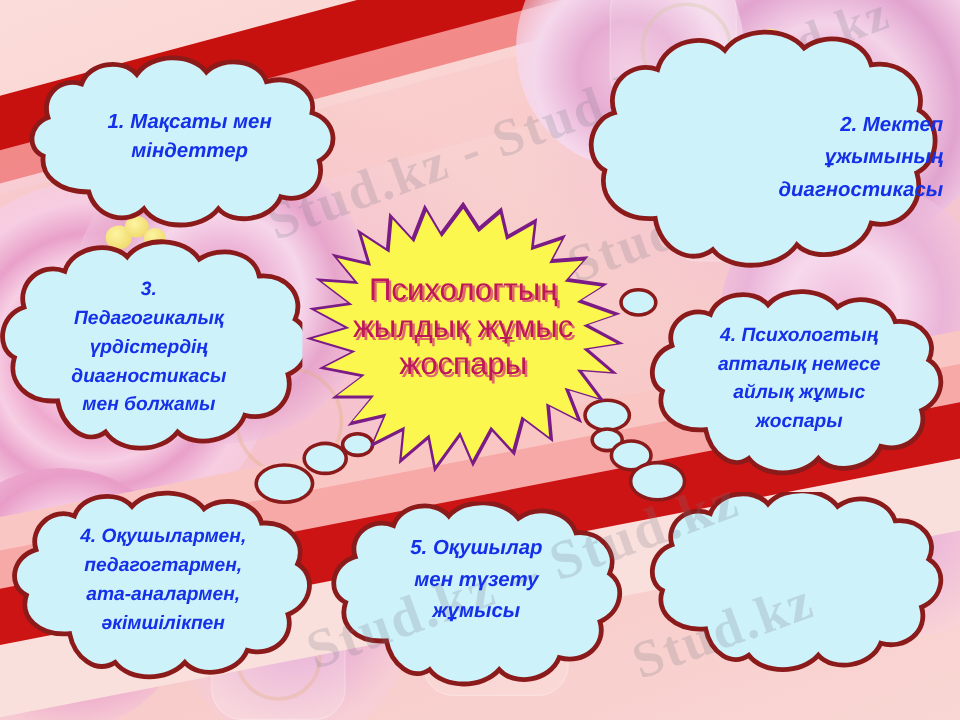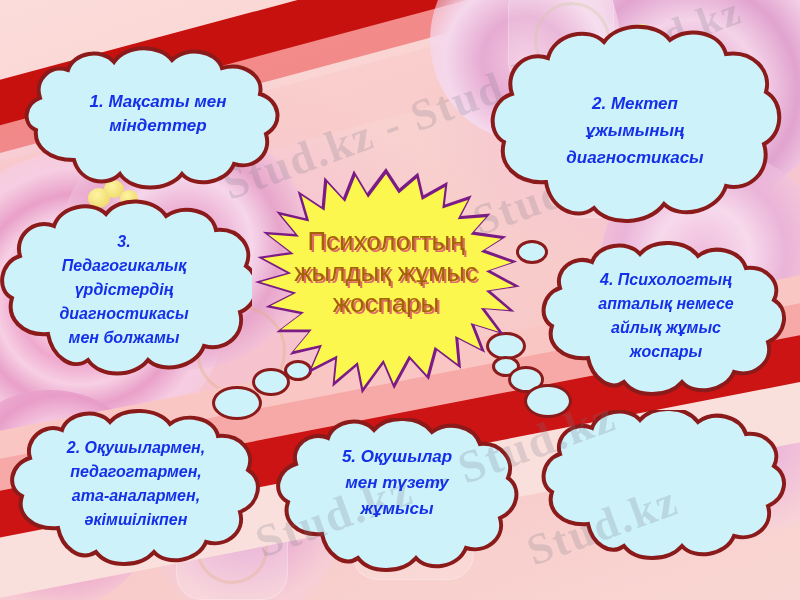--- a/index.html
+++ b/index.html
@@ -93,33 +93,33 @@
   #burst .core{position:absolute;left:6px;top:6px;right:6px;bottom:6px;background:#fcf74e;
     clip-path:polygon(
       50% 0%, 55% 9%, 62% 2%, 64% 12%, 73% 6%, 72% 16%, 82% 12%, 78% 21%,
       89% 20%, 83% 28%, 95% 30%, 87% 36%, 99% 41%, 89% 45%, 100% 52%, 89% 54%,
       98% 63%, 87% 62%, 94% 73%, 83% 69%, 87% 81%, 77% 75%, 78% 88%, 69% 80%,
       66% 93%, 59% 84%, 53% 97%, 49% 86%, 41% 99%, 39% 87%, 30% 96%, 31% 84%,
       21% 90%, 25% 79%, 14% 82%, 21% 72%, 9% 72%, 18% 64%, 5% 61%, 15% 55%,
       1% 50%, 13% 46%, 2% 39%, 14% 37%, 4% 28%, 16% 29%, 9% 19%, 20% 22%,
       17% 10%, 26% 17%, 27% 4%, 34% 13%, 38% 1%, 43% 11%)}
   #burst .btext{position:absolute;left:10px;top:58px;width:248px;text-align:center;
-    font-size:26px;line-height:31px;color:#a16207;
+    font-size:26px;line-height:31px;color:#be185d;
     text-shadow:2px 2px 0 #e06a6a;white-space:pre-line;}
 
   
   .cloud{position:absolute;}
   .cloud svg{position:absolute;left:0;top:0;width:100%;height:100%;display:block;}
   .cloud .ctext{position:absolute;left:0;right:0;text-align:center;color:#1430e8;
     font-weight:700;font-style:italic;white-space:pre-line;z-index:2;}
 
   .c1{left:18px;top:42px;width:280px;height:160px;}
   .c1 .ctext{top:48px;font-size:17px;line-height:24px;}
   .c2{left:484px;top:22px;width:302px;height:218px;}
-  .c2 .ctext{top:68px;font-size:17px;line-height:27px;}
+  .c2 .ctext{top:68px;font-size:17px;line-height:27px;text-align:right;}
   .c3{left:-4px;top:196px;width:256px;height:182px;}
   .c3 .ctext{top:34px;font-size:16px;line-height:24px;}
   .c7{left:536px;top:240px;width:260px;height:160px;}
   .c7 .ctext{top:28px;font-size:16px;line-height:24px;}
   .c4{left:4px;top:408px;width:264px;height:160px;}
   .c4 .ctext{top:28px;font-size:16px;line-height:24px;}
   .c5{left:272px;top:418px;width:250px;height:156px;}
   .c5 .ctext{top:26px;font-size:17px;line-height:26px;}
   .c6{left:536px;top:410px;width:258px;height:152px;}
   .c6 .ctext{top:28px;font-size:16px;line-height:25px;}
@@ -238,21 +238,21 @@
 жоспары</div>
   </div>
 
   <div class="cloud c4">
     <svg viewBox="0 0 264 160" preserveAspectRatio="none">
       <path d="M54,120 C28,122 12,106 18,88 C2,80 6,56 26,50 C20,32 40,14 58,22
                C64,4 94,0 106,14 C120,-2 154,0 166,16 C182,4 210,10 214,28
                C236,26 252,44 244,62 C260,72 256,96 236,104 C242,124 222,140 202,134
                C194,154 162,158 150,144 C136,160 104,160 92,144 C76,154 58,140 54,120 Z" fill="#cdf2fa" stroke="#8b1a1a" stroke-width="4"></path>
     </svg>
-    <div class="ctext">2. Оқушылармен,
+    <div class="ctext">4. Оқушылармен,
 педагогтармен,
 ата-аналармен,
 әкімшілікпен</div>
   </div>
 
   <div class="cloud c5">
     <svg viewBox="0 0 250 156" preserveAspectRatio="none">
       <path d="M50,116 C24,118 10,102 16,84 C0,76 4,52 24,46 C18,28 38,12 56,20
                C62,2 90,-2 102,12 C116,-4 148,-2 160,14 C176,2 202,8 208,26
                C228,24 244,42 236,60 C250,70 246,92 228,100 C234,120 214,136 194,130

